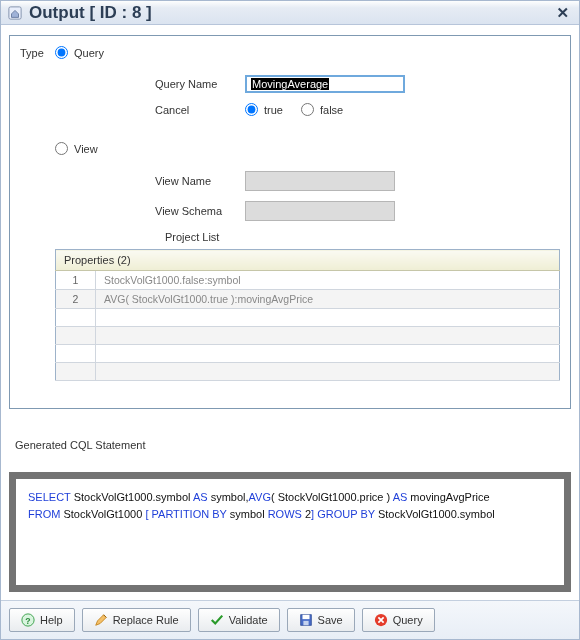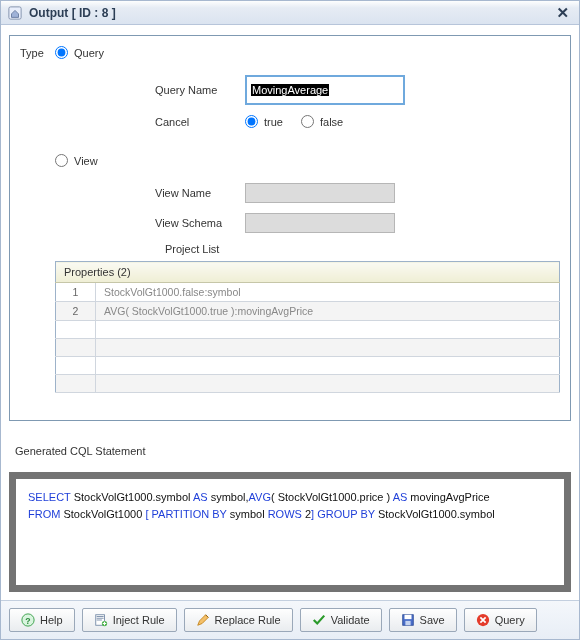--- a/index.html
+++ b/index.html
@@ -23,21 +23,21 @@
     display: flex; align-items: center;
     padding: 0 6px;
     font-weight: bold;
     color: #2c3e55;
   }
   .titlebar .home-icon {
     width: 16px; height: 16px;
     margin-right: 6px;
     display: flex; align-items: center; justify-content: center;
   }
-  .titlebar .title-text { flex: 1; font-size: 12px; }
+  .titlebar .title-text { flex: 1; font-size: 17px; }
   .titlebar .close-btn {
     font-family: Arial;
     font-size: 15px; font-weight: bold;
     cursor: pointer;
     padding: 0 4px;
   }
   .content {
     flex: 1;
     padding: 10px 8px 8px 8px;
     display: flex; flex-direction: column;
@@ -75,21 +75,21 @@
   }
   .field-label {
     width: 90px;
   }
   .selected-text {
     background: #000; color: #fff;
     padding: 0 1px;
     display: inline-block;
   }
   .query-name-wrap {
-    width: 160px; height: 30px;
+    width: 160px; height: 18px;
     border: 2px solid #6fa9dd;
     padding: 1px 4px;
     font-size: 11px;
     display: flex; align-items: center;
     background: #fff;
   }
   .enable-radios {
     display: flex; gap: 18px;
   }
   .disabled-input {
@@ -275,31 +275,20 @@
           <svg width="14" height="14" viewBox="0 0 16 16">
             <circle cx="8" cy="8" r="7" fill="#d9f4df" stroke="#2e9a3e"></circle>
             <text x="8" y="12" text-anchor="middle" font-size="10" font-weight="bold" fill="#2e8a3e">?</text>
           </svg>
         </span>
       <span>Help</span>
     </div>
     <div class="btn">
       <span class="ic">
           <svg width="14" height="14" viewBox="0 0 16 16">
-            <rect x="2" y="2" width="10" height="12" fill="#fefefe" stroke="#7288a5"></rect>
-            <path d="M3 4h8M3 6h8M3 8h6" stroke="#7288a5"></path>
-            <circle cx="12" cy="12" r="3" fill="#4ab14a"></circle>
-            <path d="M12 10v4M10 12h4" stroke="#fff" stroke-width="1.3"></path>
-          </svg>
-        </span>
-      <span>Inject Rule</span>
-    </div>
-    <div class="btn">
-      <span class="ic">
-          <svg width="14" height="14" viewBox="0 0 16 16">
             <path d="M2 14 L4 9 L11 2 L14 5 L7 12 L2 14 Z" fill="#f4c069" stroke="#c28219"></path>
             <path d="M11 2 L14 5" stroke="#8a5a10"></path>
           </svg>
         </span>
       <span>Replace Rule</span>
     </div>
     <div class="btn">
       <span class="ic">
           <svg width="14" height="14" viewBox="0 0 16 16">
             <path d="M2 8 L6 12 L14 3" stroke="#2a9a2a" stroke-width="2.5" fill="none"></path>

